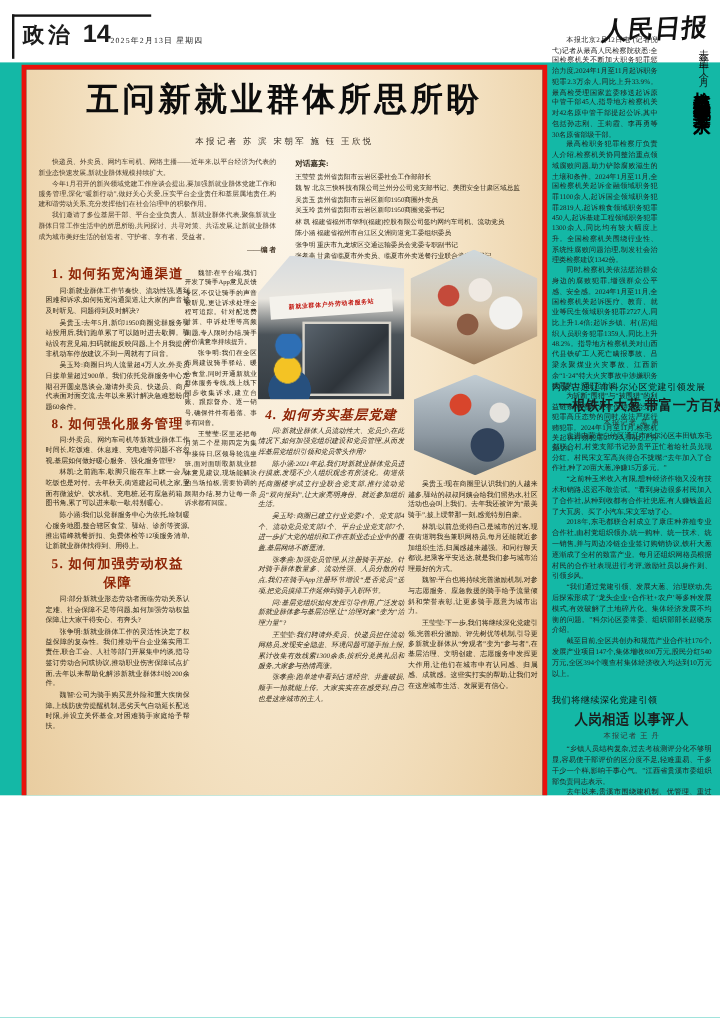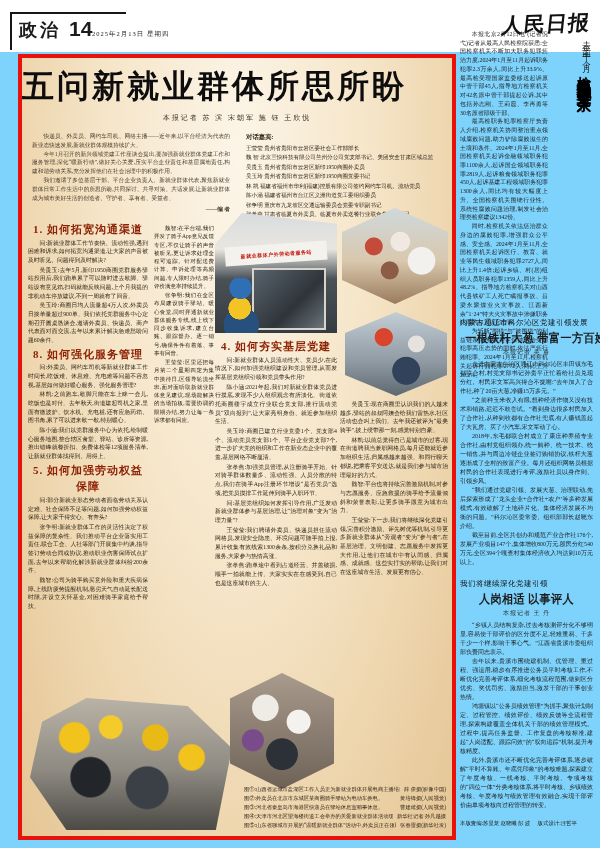--- a/index.html
+++ b/index.html
@@ -1,47 +1,47 @@
 <!DOCTYPE html>
 <html><head>
 <meta charset="utf-8">
 <style>
   html,body{margin:0;padding:0;background:#ffffff;}
-  .page{position:relative;width:600px;height:848px;background:#7dd3fc;overflow:hidden;
+  .page{position:relative;width:600px;height:663px;background:#14b8a6;overflow:hidden;
         font-family:"Liberation Serif", serif;color:#1c1c1c;}
   
   .hd{position:absolute;left:0;top:0;width:600px;height:52px;background:#fff;}
   .hd-brack{position:absolute;left:10px;top:12px;padding:3px 34px 8px 7px;
             border-left:2.5px solid #161616;border-top:2.5px solid #161616;}
   .hd-sec{font-size:18px;font-weight:bold;letter-spacing:3px;}
   .hd-page{font-size:21px;font-weight:bold;font-family:"Liberation Sans",sans-serif;margin-left:8px;}
   .hd-date{position:absolute;left:92px;top:30px;font-size:6.5px;color:#222;letter-spacing:1px;}
   .hd-mast{position:absolute;right:10px;top:10px;font-size:21px;font-weight:bold;
            transform:skewX(-8deg) rotate(-2deg);letter-spacing:1px;color:#111;}
   
   .frame{position:absolute;left:18px;top:54px;width:430px;height:778px;border:4px solid #e8120c;
          background:radial-gradient(ellipse at 50% 14%, #fcf5e8 0%, #f6e6ca 42%, #ecd2a8 78%, #e5c696 100%);}
-  .f-title{position:absolute;left:0;top:7px;width:100%;text-align:left;font-size:32px;
+  .f-title{position:absolute;left:0;top:7px;width:100%;text-align:center;font-size:27px;
            font-weight:bold;letter-spacing:3px;color:#0d0d0d;}
   .f-byline{position:absolute;left:0;top:55px;width:100%;text-align:center;font-size:7px;
             color:#3a3228;letter-spacing:2px;}
   .f-intro{position:absolute;left:10px;top:74px;width:198px;font-size:5.7px;line-height:1.55;
            color:#46392a;text-align:justify;}
   .f-intro p{margin:0;text-indent:2em;}
   .f-sign{text-align:right;font-weight:bold;margin-top:2px;}
   .f-guests{position:absolute;left:224px;top:74px;width:198px;font-size:5.6px;line-height:1.7;color:#2f2718;}
   .f-guests .lbl{font-size:6.4px;font-weight:bold;margin-bottom:1px;}
   .f-guests div{white-space:nowrap;overflow:hidden;}
   .col{position:absolute;font-size:5.8px;line-height:1.5;text-align:justify;color:#2b2416;}
   .col p{margin:0 0 1px 0;text-indent:2em;}
   .sec-h{font-size:11px;font-weight:bold;color:#8e2305;text-align:center;letter-spacing:1px;
          margin:7px 0 4px 0;text-indent:0 !important;}
-  .colA{left:6px;top:163px;width:120px;height:474px;overflow:hidden;}
+  .colA{left:16px;top:163px;width:120px;height:474px;overflow:hidden;}
   .colB{left:132px;top:166px;width:60px;height:468px;overflow:hidden;font-size:5.5px;}
-  .colC{left:193px;top:280px;width:122px;height:332px;overflow:hidden;}
+  .colC{left:193px;top:280px;width:122px;height:332px;overflow:hidden;font-style:italic;}
   .colD{left:318px;top:342px;width:108px;height:378px;overflow:hidden;}
   
   .ph{position:absolute;overflow:hidden;}
   .ph-main{left:193px;top:155px;width:122px;height:120px;
            clip-path:polygon(22% 0,100% 9%,100% 100%,0 100%,0 26%);
            background:linear-gradient(180deg,#d8dcdf 0%,#e9e6df 30%,#4a5258 55%,#343b41 100%);}
   .ph-main .awn{position:absolute;left:8%;top:26%;width:84%;height:16%;background:#f4f2ec;
                 transform:rotate(-4deg);display:flex;align-items:center;justify-content:center;}
   .ph-main .awn span{font-size:5px;color:#c2160f;font-weight:bold;letter-spacing:.5px;white-space:nowrap;}
   .ph-main .glass{position:absolute;left:30%;top:46%;width:58%;height:48%;

